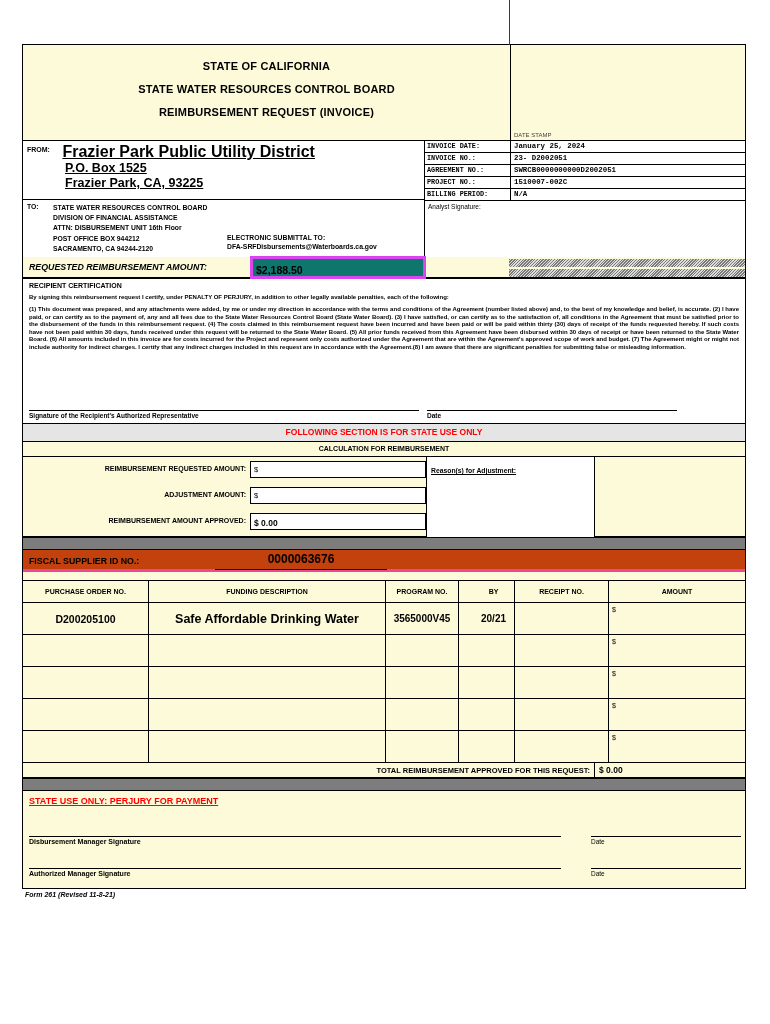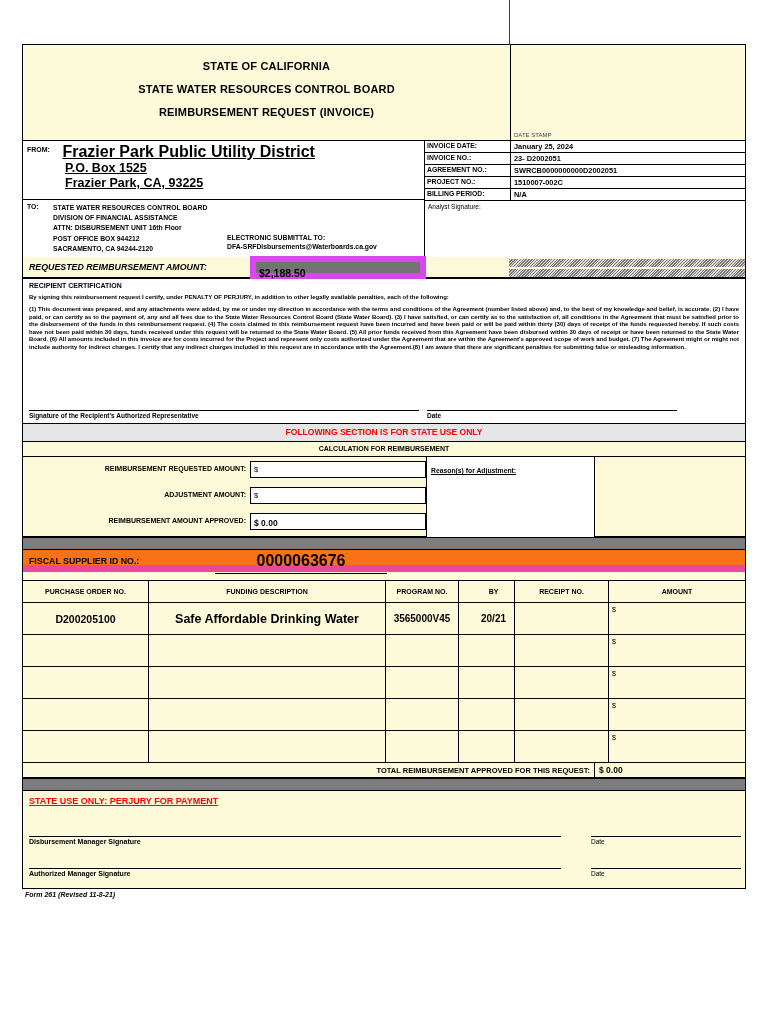--- a/index.html
+++ b/index.html
@@ -27,35 +27,35 @@
   .left-col { width:402px; border-right:1px solid #000; }
   .from-block { height:58px; padding:2px 4px 0; }
   .from-label { font-size:7px; font-weight:bold; vertical-align:5px; }
   .from-name { font-size:16px; font-weight:bold; text-decoration:underline;margin-left:8px; }
   .from-addr { font-size:12.5px; font-weight:bold; text-decoration:underline; margin-left:38px; line-height:15px; }
   .to-block { border-top:1px solid #000; height:58px; padding:3px 4px 0; position:relative; }
   .to-label { position:absolute; left:4px; top:3px; font-size:6.8px; font-weight:bold; }
   .to-lines { margin-left:26px; font-size:6.8px; font-weight:bold; line-height:10.2px; }
   .submittal { position:absolute; left:204px; top:33px; font-size:6.8px; font-weight:bold; line-height:9px; }
   .right-col { flex:1; display:flex; flex-direction:column; }
-  .inv-row { display:flex; border-bottom:1px solid #000; height:12px; }
+  .inv-row { display:flex; border-bottom:1px solid #000; height:12px;font-family:Liberation Mono, monospace; }
   .inv-label { width:86px; border-right:1px solid #000; font-size:6.8px; font-weight:bold; padding:1px 0 0 2px; white-space:nowrap; }
   .inv-value { flex:1; font-size:7.4px; font-weight:bold; padding:1px 0 0 3px; white-space:nowrap; }
   .analyst-cell { flex:1; font-size:6.5px; padding:2px 0 0 3px; }
 
   
   .banner { text-align:center; color:#f00; font-weight:bold; }
   .banner-recipient { font-style:italic; font-size:8px; padding:3px 0 4px; border-top:2px solid #000; border-bottom:1px solid #000; background:#FCFAD9; }
   .banner-state { font-size:8.5px; padding:3px 0 4px; border-bottom:1px solid #000; background:#e5e5e5; }
   .banner-funding { font-size:9px; padding:4px 0 5px; border-bottom:1px solid #000; background:#FCFAD9; }
 
   
   .req-row { position:relative; height:22px; border-bottom:2px solid #000; background:#FCFAD9; }
   .req-label { position:absolute; left:6px; top:5px; font-size:8.8px; font-weight:bold; font-style:italic; }
-  .req-value { position:absolute; left:227px; top:-1px; width:176px; height:23px; border:6px solid #d946ef; background:#737373;
+  .req-value { position:absolute; left:227px; top:-1px; width:176px; height:23px; border:3px solid #d946ef; background:#0f766e;
                font-size:10.5px; font-weight:bold; padding:5px 0 0 3px; }
   .hatch { position:absolute; left:486px; width:236px; height:8px;
            background:repeating-linear-gradient(135deg,#7a7a7a 0 1px,#dcdcdc 1px 2px); }
   .hatch-a { top:2px; } .hatch-b { top:12px; }
 
   
   .cert { position:relative; background:#fff; height:145px; padding:3px 6px; border-bottom:1px solid #000; }
   .cert-title { font-size:7px; font-weight:bold; }
   .cert-intro { font-size:6px; font-weight:bold; margin-top:5px; }
   .cert-body { font-size:6px; font-weight:bold; margin-top:6px; line-height:7.6px; text-align:justify; }
@@ -71,24 +71,24 @@
   .calc-box { position:absolute; left:227px; width:176px; height:17px; border:1px solid #000; background:#fff;
               font-size:7.5px; padding:3px 0 0 3px; }
   .cb1 { top:4px; } .cb2 { top:30px; } .cb3 { top:56px; font-weight:bold; font-size:8.5px; padding-top:4px; }
   .reasons-box { position:absolute; left:403px; top:0; width:169px; height:80px; border-left:1px solid #000;
                  border-right:1px solid #000; background:#fff; padding:2px 4px; }
   .reasons-label { font-size:6.8px; font-weight:bold; text-decoration:underline; }
 
   .graybar { height:13px; background:#7d7d7d; border-top:1px solid #000; border-bottom:1px solid #000; }
 
   
-  .fiscal-row { position:relative; height:22px; border-bottom:7px solid #ec4899; background:#f97316; }
+  .fiscal-row { position:relative; height:22px; border-bottom:3px solid #ec4899; background:#c2410c; }
   .fiscal-label { position:absolute; left:6px; top:6px; font-size:8.8px; font-weight:bold; }
   .fiscal-value { position:absolute; left:192px; top:2px; width:172px; border-bottom:1px solid #000;
-                  text-align:center; font-size:16px; font-weight:bold; padding-bottom:3px; }
+                  text-align:center; font-size:12px; font-weight:bold; padding-bottom:3px; }
   .fiscal-gap { height:9px; border-bottom:1px solid #000; background:#FCFAD9; }
 
   
   .frow { display:flex; border-bottom:1px solid #000; background:#FCFAD9; }
   .fcell { border-right:1px solid #000; position:relative; }
   .fcell:last-child { border-right:none; }
   .c-po { width:126px; } .c-fd { width:237px; } .c-pn { width:73px; }
   .c-by { width:42px;margin-left:14px; } .c-rn { width:94px; } .c-amt { flex:1; }
   .fhead { height:22px; }
   .fhead .fcell { display:flex; align-items:center; justify-content:center; font-size:7px; font-weight:bold; text-align:center; }

